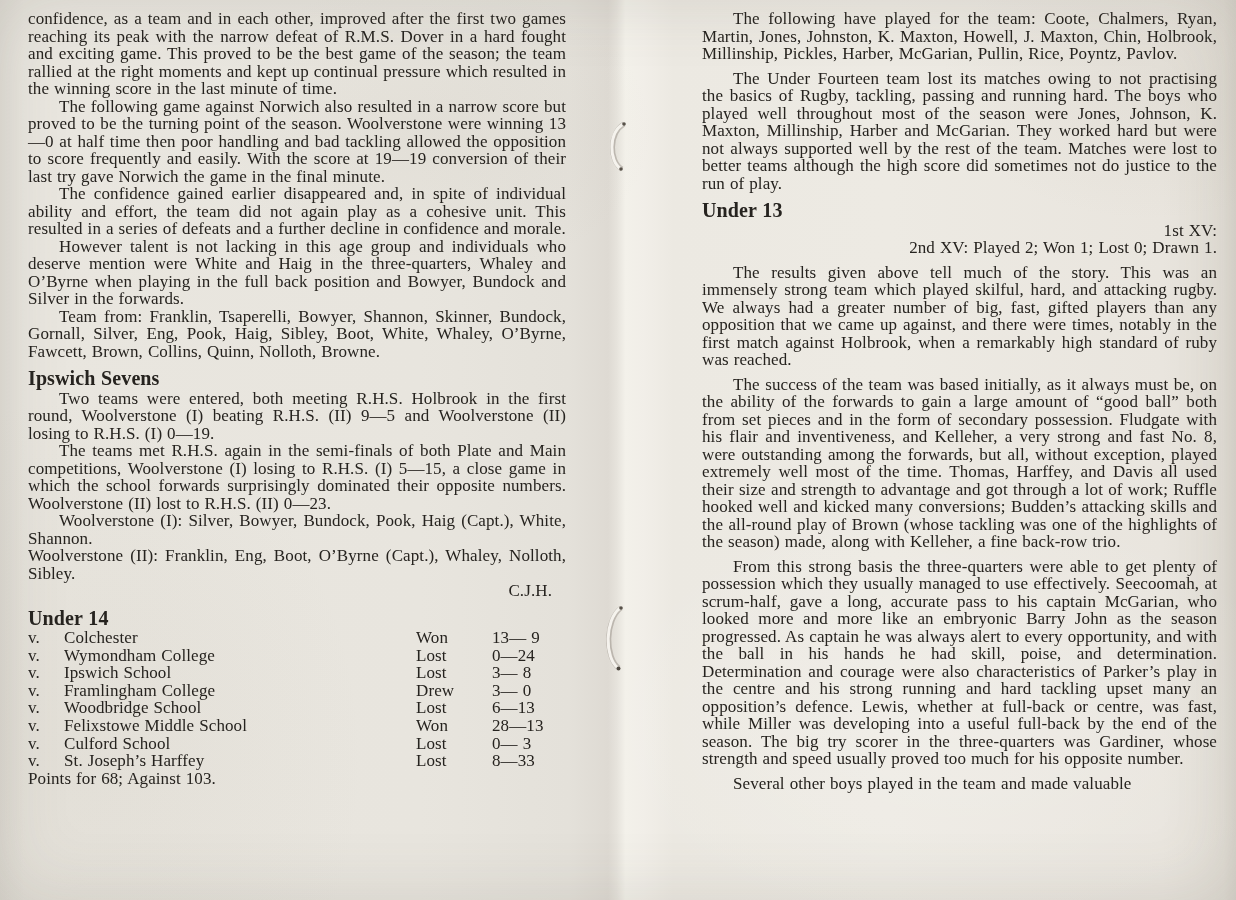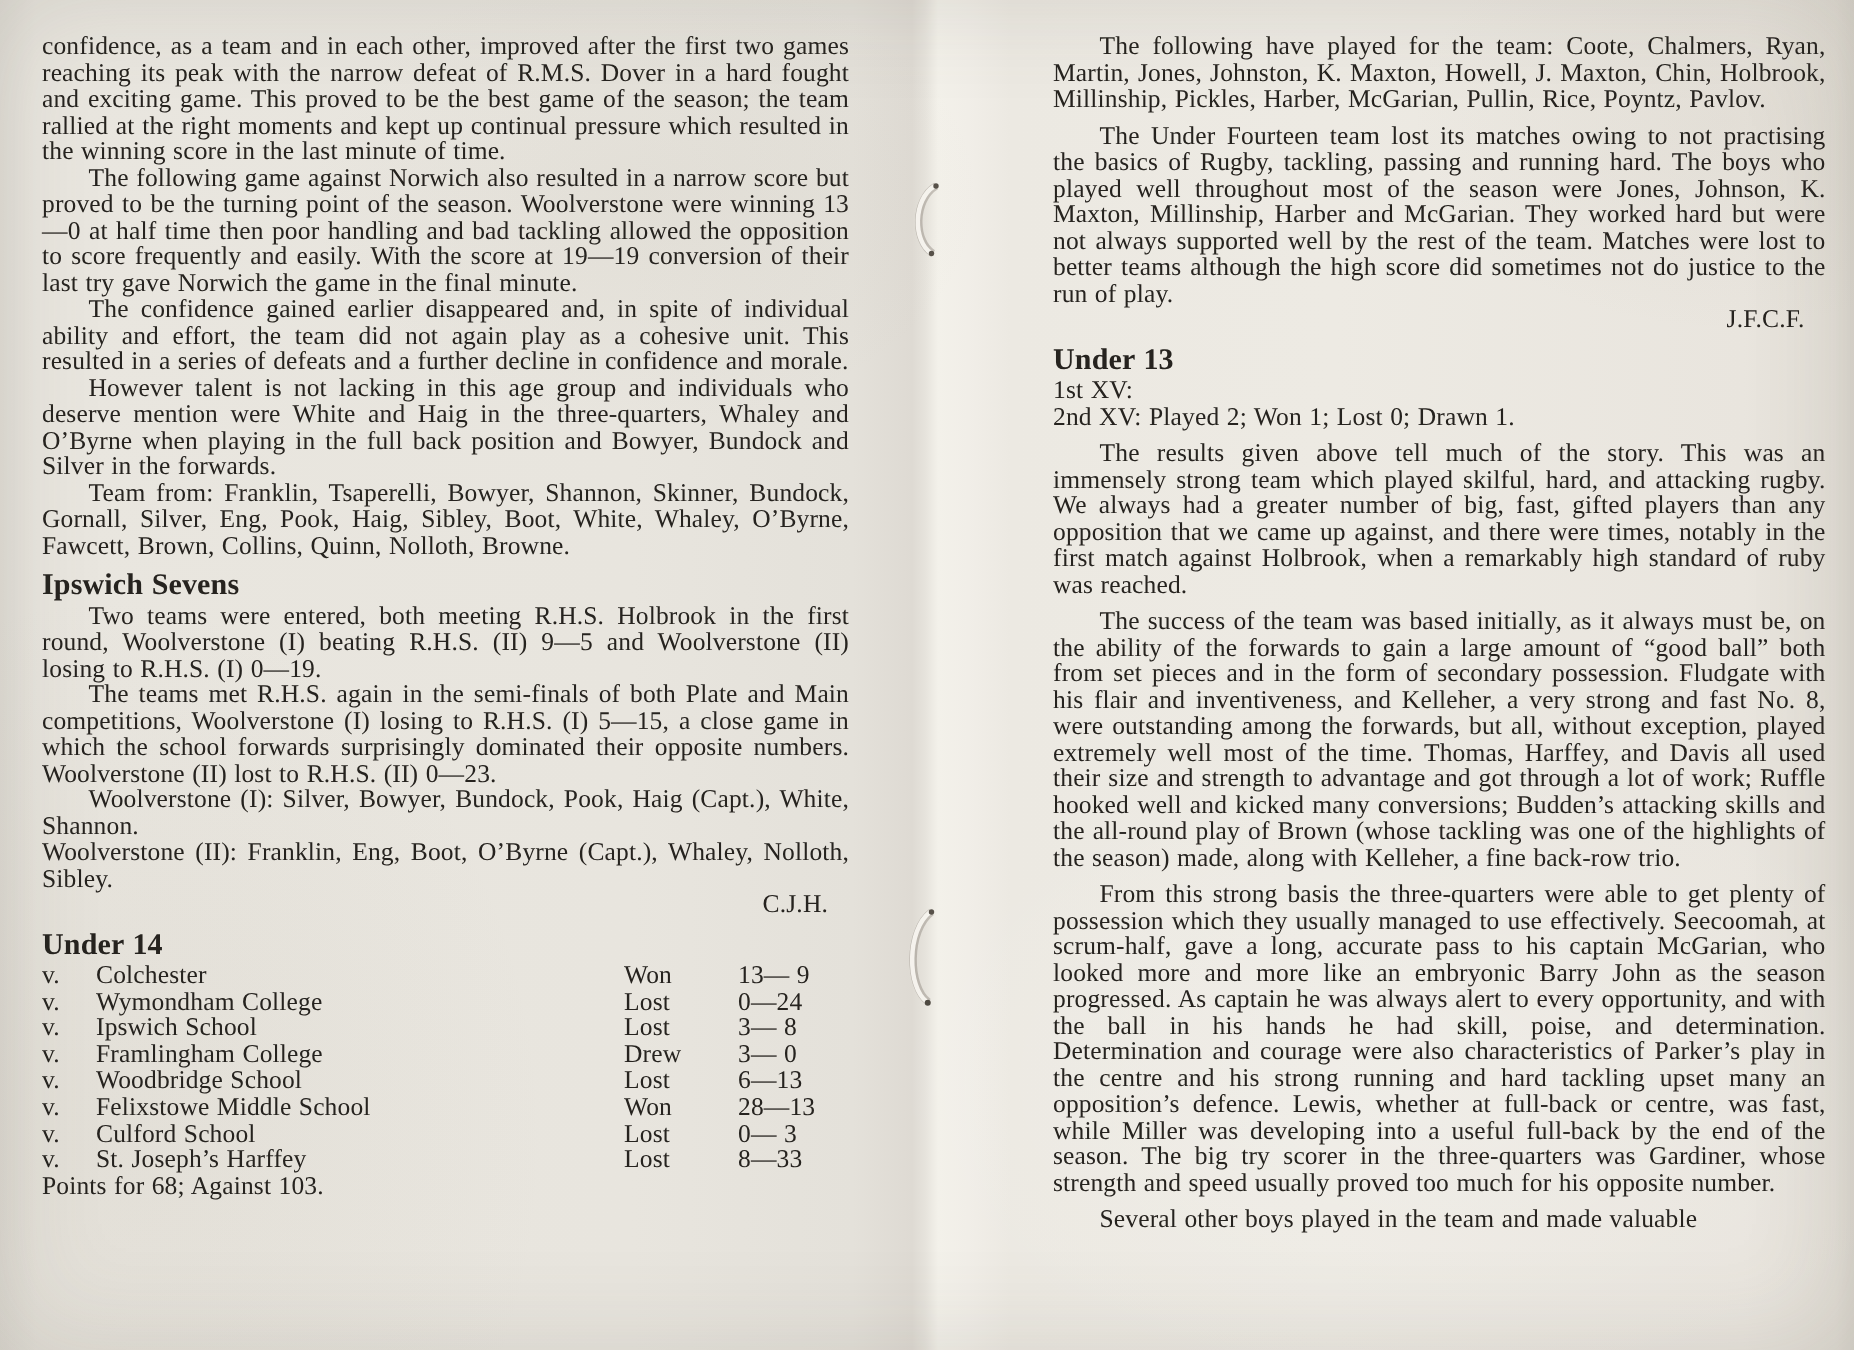--- a/index.html
+++ b/index.html
@@ -20,39 +20,39 @@
       linear-gradient(90deg,
         #e2dfd8 0%, #e9e6df 2%, #e8e5de 34%, #e4e1da 46%,
         #dedad3 49.2%, #e6e3dc 49.9%, #f3f1ea 50.6%, #f1eee8 52.2%,
         #ece9e2 54.5%, #edeae3 72%, #e9e5de 94%, #e3dfd7 99%, #dcd8d0 100%);
   }
   .spread::after {
     content:""; position:absolute; inset:0; pointer-events:none;
     box-shadow: inset 0 0 70px rgba(95,88,76,0.16);
   }
   .page-col {
-    position:absolute; top:22px;
+    position:absolute; top:10px;
     font-size:17px; line-height:17.5px;
     letter-spacing:0.1px; word-spacing:0.6px;
   }
   .col-left  { left:28px;  width:538px; }
   .col-right { left:702px; width:515px; }
 
   .para { margin:0; text-align:justify; }
   .para.indent { text-indent:31px; }
   .col-right .para { margin-top:7px; }
   .col-right .para:first-child { margin-top:0; }
 
   .heading {
     margin:10px 0 2px 0;
     font-size:20px; line-height:17.5px;
     font-weight:bold;
   }
   .byline { margin:0; text-align:right; padding-right:14px; }
-  .statline { margin:0; text-align:left; }
+  .statline { margin:0; text-align:right; }
 
   .results { margin:1px 0 0 0; }
   .rrow { display:flex; line-height:17.6px; }
   .rrow .vs { width:36px; flex:none; }
   .rrow .opponent { width:352px; flex:none; }
   .rrow .result { width:76px; flex:none; }
   .rrow .score { flex:1; text-align:left; white-space:pre; padding-right:14px; }
 
   .staple { position:absolute; pointer-events:none; }
   .staple-top { left:604px; top:120px; }
@@ -125,21 +125,20 @@
           <span class="result">Lost</span>
           <span class="score">8—33</span>
         </div>
       </div>
       <p class="para">Points for 68; Against 103.</p>
     </div>
 
   <div class="page-col col-right" id="col-right">
       <p class="para indent">The following have played for the team: Coote, Chalmers, Ryan, Martin, Jones, Johnston, K. Maxton, Howell, J. Maxton, Chin, Holbrook, Millinship, Pickles, Harber, McGarian, Pullin, Rice, Poyntz, Pavlov.</p>
       <p class="para indent">The Under Fourteen team lost its matches owing to not practising the basics of Rugby, tackling, passing and running hard. The boys who played well throughout most of the season were Jones, Johnson, K. Maxton, Millinship, Harber and McGarian. They worked hard but were not always supported well by the rest of the team. Matches were lost to better teams although the high score did sometimes not do justice to the run of play.</p>
-      <p class="byline">J.F.C.F.</p>
       <h3 class="heading">Under 13</h3>
       <p class="statline">1st XV:</p>
       <p class="statline">2nd XV: Played 2; Won 1; Lost 0; Drawn 1.</p>
       <p class="para indent">The results given above tell much of the story. This was an immensely strong team which played skilful, hard, and attacking rugby. We always had a greater number of big, fast, gifted players than any opposition that we came up against, and there were times, notably in the first match against Holbrook, when a remarkably high standard of ruby was reached.</p>
       <p class="para indent">The success of the team was based initially, as it always must be, on the ability of the forwards to gain a large amount of “good ball” both from set pieces and in the form of secondary possession. Fludgate with his flair and inventiveness, and Kelleher, a very strong and fast No. 8, were outstanding among the forwards, but all, without exception, played extremely well most of the time. Thomas, Harffey, and Davis all used their size and strength to advantage and got through a lot of work; Ruffle hooked well and kicked many conversions; Budden’s attacking skills and the all-round play of Brown (whose tackling was one of the highlights of the season) made, along with Kelleher, a fine back-row trio.</p>
       <p class="para indent">From this strong basis the three-quarters were able to get plenty of possession which they usually managed to use effectively. Seecoomah, at scrum-half, gave a long, accurate pass to his captain McGarian, who looked more and more like an embryonic Barry John as the season progressed. As captain he was always alert to every opportunity, and with the ball in his hands he had skill, poise, and determination. Determination and courage were also characteristics of Parker’s play in the centre and his strong running and hard tackling upset many an opposition’s defence. Lewis, whether at full-back or centre, was fast, while Miller was developing into a useful full-back by the end of the season. The big try scorer in the three-quarters was Gardiner, whose strength and speed usually proved too much for his opposite number.</p>
       <p class="para indent">Several other boys played in the team and made valuable</p>
     </div>
 
   <div class="staple staple-top">

